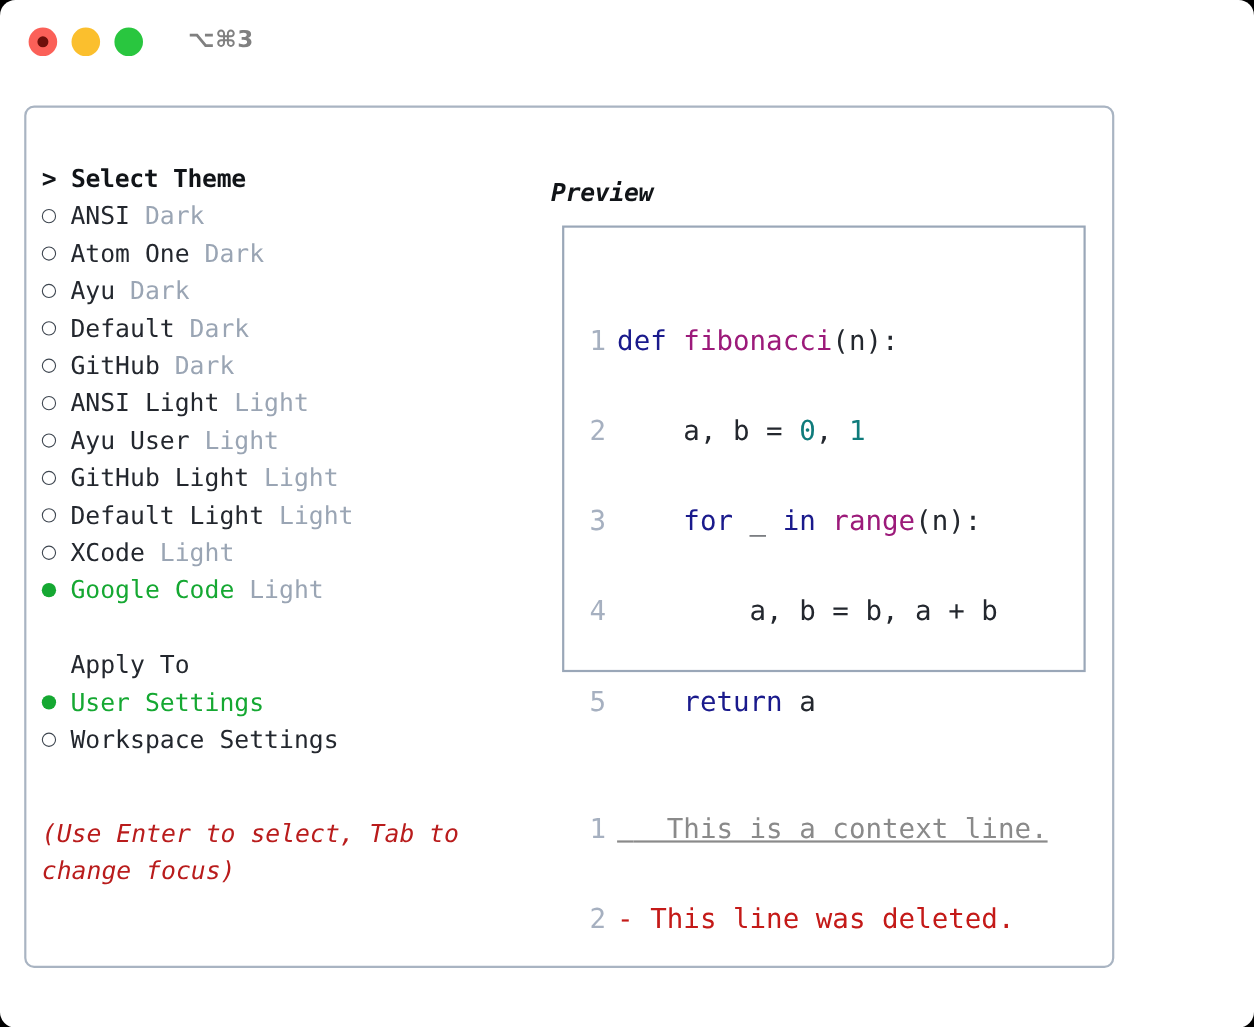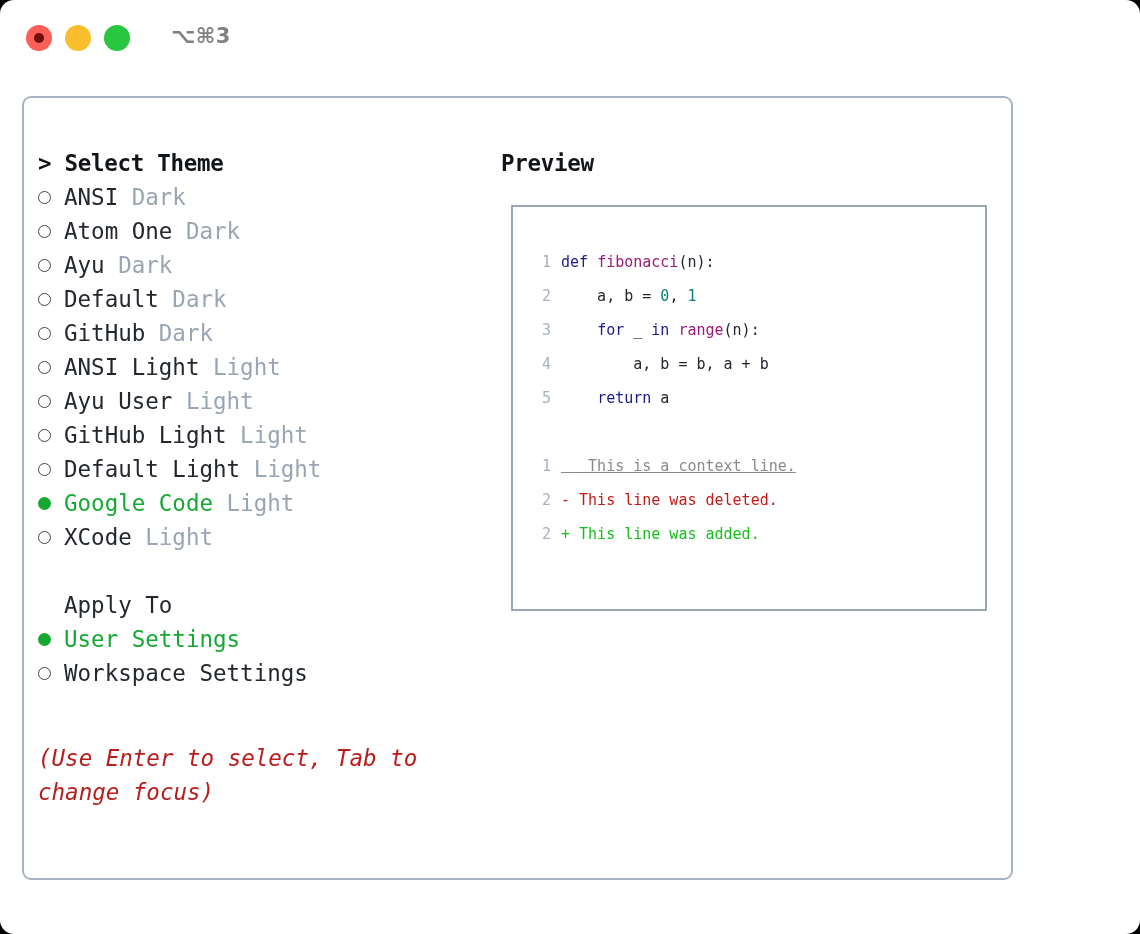--- a/index.html
+++ b/index.html
@@ -134,22 +134,23 @@
     font-size: 22.5px;
     line-height: 34px;
     color: #b91c1c;
     font-style: italic;
   }
 
   
   .right-col {
     position: absolute;
     left: 477px;
-    top: 48px;
+    top: 61px;
     width: 500px;
+    font-style: italic;
   }
   .preview-label {
     font-size: 22.5px;
     font-weight: 700;
     color: #111418;
     line-height: 34px;
     letter-spacing: -0.3px;
   }
 
   .code-box {
@@ -164,22 +165,23 @@
   }
   .code-inner {
     position: absolute;
     left: 12px;
     top: 38px;
     right: 8px;
   }
   .cline {
     height: 34px;
     line-height: 34px;
-    font-size: 15px;
+    font-size: 25px;
     white-space: pre;
+    margin-top: 48px;
   }
   .ln {
     display: inline-block;
     width: 26px;
     text-align: right;
     color: #a6b0c0;
     margin-right: 10px;
   }
   .kw   { color: #1a1a8c; }
   .fn   { color: #9c1a7a; }
@@ -211,22 +213,22 @@
       <div id="theme-list">
           <div class="row"><span class="marker"><span class="dot off"></span></span><span>ANSI</span><span class="variant"> Dark</span></div>
           <div class="row"><span class="marker"><span class="dot off"></span></span><span>Atom One</span><span class="variant"> Dark</span></div>
           <div class="row"><span class="marker"><span class="dot off"></span></span><span>Ayu</span><span class="variant"> Dark</span></div>
           <div class="row"><span class="marker"><span class="dot off"></span></span><span>Default</span><span class="variant"> Dark</span></div>
           <div class="row"><span class="marker"><span class="dot off"></span></span><span>GitHub</span><span class="variant"> Dark</span></div>
           <div class="row"><span class="marker"><span class="dot off"></span></span><span>ANSI Light</span><span class="variant"> Light</span></div>
           <div class="row"><span class="marker"><span class="dot off"></span></span><span>Ayu User</span><span class="variant"> Light</span></div>
           <div class="row"><span class="marker"><span class="dot off"></span></span><span>GitHub Light</span><span class="variant"> Light</span></div>
           <div class="row"><span class="marker"><span class="dot off"></span></span><span>Default Light</span><span class="variant"> Light</span></div>
+          <div class="row"><span class="marker"><span class="dot off"></span></span><span>XCode</span><span class="variant"> Light</span></div>
           <div class="row"><span class="marker"><span class="dot on"></span></span><span class="name-sel">Google Code</span><span class="variant"> Light</span></div>
-          <div class="row"><span class="marker"><span class="dot off"></span></span><span>XCode</span><span class="variant"> Light</span></div>
         </div>
       <div class="spacer-row"></div>
       <div class="row"><span class="marker"></span><span>Apply To</span></div>
       <div id="apply-list">
           <div class="row"><span class="marker"><span class="dot on"></span></span><span class="name-sel">User Settings</span></div>
           <div class="row"><span class="marker"><span class="dot off"></span></span><span>Workspace Settings</span></div>
         </div>
     </div>
 
     <div class="hint">(Use Enter to select, Tab to change focus)</div>
@@ -241,19 +243,18 @@
             <div class="cline"><span class="ln">1</span><span class="kw">def</span><span class="pl"> </span><span class="fn">fibonacci</span><span class="pl">(n):</span></div>
             <div class="cline"><span class="ln">2</span><span class="pl">    a, b = </span><span class="num">0</span><span class="pl">, </span><span class="num">1</span></div>
             <div class="cline"><span class="ln">3</span><span class="pl">    </span><span class="kw">for</span><span class="pl"> _ </span><span class="kw">in</span><span class="pl"> </span><span class="fn">range</span><span class="pl">(n):</span></div>
             <div class="cline"><span class="ln">4</span><span class="pl">        a, b = b, a + b</span></div>
             <div class="cline"><span class="ln">5</span><span class="pl">    </span><span class="kw">return</span><span class="pl"> a</span></div>
           </div>
         <div class="gap"></div>
         <div id="diff-lines">
             <div class="cline"><span class="ln">1</span><span class="ctx"> </span><span class="ctx">  This is a context line.</span></div>
             <div class="cline"><span class="ln">2</span><span class="del">-</span><span class="del"> This line was deleted.</span></div>
-            <div class="cline"><span class="ln">2</span><span class="add">+</span><span class="add"> This line was added.</span></div>
           </div>
       </div>
     </div>
 
   </div>
 </div>
 
 </body></html>

